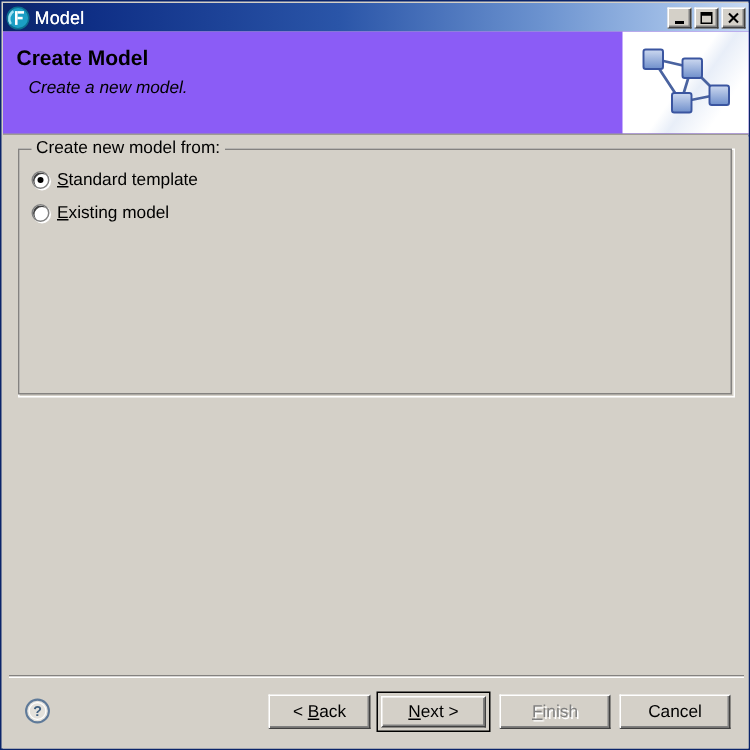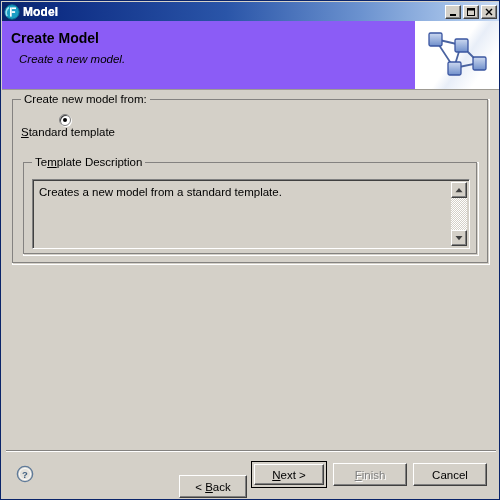--- a/index.html
+++ b/index.html
@@ -35,21 +35,21 @@
   }
   .title-icon {
     width: 16px; height: 16px;
     margin-right: 3px;
     flex: 0 0 auto;
     position: relative;
   }
   .title-text {
     color: #ffffff;
     font-size: 12px;
-    font-weight: bold;
+    font-weight: normal;
     letter-spacing: 0.1px;
     white-space: nowrap;
     text-shadow: 0 0 0 #fff;
   }
   .title-buttons {
     margin-left: auto;
     display: flex;
     gap: 2px;
     padding-right: 3px;
   }
@@ -278,21 +278,21 @@
     border-right: 1px solid #404040;
     border-bottom: 1px solid #404040;
     box-shadow: inset -1px -1px 0 #808080;
     display: flex; align-items: center; justify-content: center;
   }
   .btn.disabled {
     color: #808080;
     text-shadow: 1px 1px 0 #ffffff;
   }
 
-  #btn-back   { left: 177px; width: 68px; margin-top: 12px; }
+  #btn-back   { left: 177px; width: 68px; }
   #btn-next   { left: 249px; width: 76px; }
   #btn-finish { left: 331px; width: 74px; }
   #btn-cancel { left: 411px; width: 74px; }
 </style>
 </head>
 <body>
 
 <div class="window">
 
   <div class="titlebar">
@@ -346,45 +346,30 @@
         <rect x="33" y="41" width="13" height="13" rx="1.5" fill="url(#nodeg)" stroke="#3a55a0" stroke-width="1.3"></rect>
       </svg>
     </div>
   </div>
 
   <div class="client">
 
     <div class="groupbox" id="group-outer">
       <span class="group-legend">Create new model from:</span>
 
-      <div class="radio-row" style="left:8px; top:14px;flex-direction:column;">
+      <div class="radio-row" style="left:8px; top:14px;">
         <span class="radio-dot checked"></span>
         <span><span class="u">S</span>tandard template</span>
       </div>
 
-
-      <div class="groupbox" id="group-inner">
-        <span class="group-legend">Te<span class="u">m</span>plate Description</span>
-
-        <div class="descbox">
-          <div class="desc-text">Creates a new model from a standard template.</div>
-          <div class="vscroll">
-            <span class="sb-arrow sb-up">
-              <svg width="8" height="6" viewBox="0 0 8 6">
-                  <path d="M4 1 L7.5 5.2 L0.5 5.2 Z" fill="#404040"></path>
-                </svg>
-            </span>
-            <span class="sb-arrow sb-down">
-              <svg width="8" height="6" viewBox="0 0 8 6">
-                  <path d="M4 5.2 L0.5 1 L7.5 1 Z" fill="#404040"></path>
-                </svg>
-            </span>
-          </div>
-        </div>
+      <div class="radio-row" style="left:8px; top:36px;">
+        <span class="radio-dot"></span>
+        <span><span class="u">E</span>xisting model</span>
       </div>
+
     </div>
 
     <div class="sep"></div>
 
     <div class="help-icon">
       <svg width="18" height="18" viewBox="0 0 18 18">
         <circle cx="9" cy="9" r="7.6" fill="#e4e2dc" stroke="#5f7a99" stroke-width="1.4"></circle>
         <circle cx="9" cy="9" r="5.6" fill="none" stroke="#ffffff" stroke-width="0.8"></circle>
         <text x="9" y="12.6" font-family="Liberation Sans, sans-serif" font-size="9.5" font-weight="bold" fill="#3f5f80" text-anchor="middle">?</text>
       </svg>

